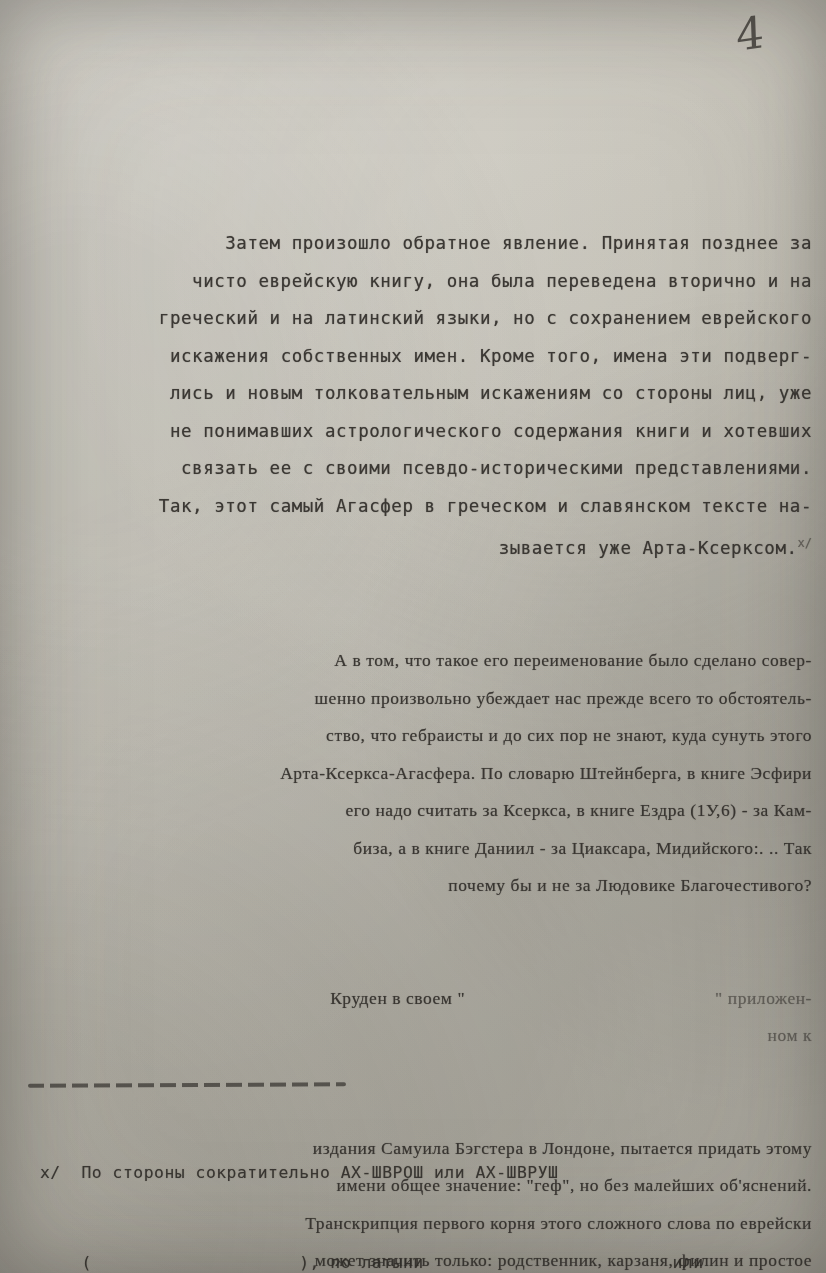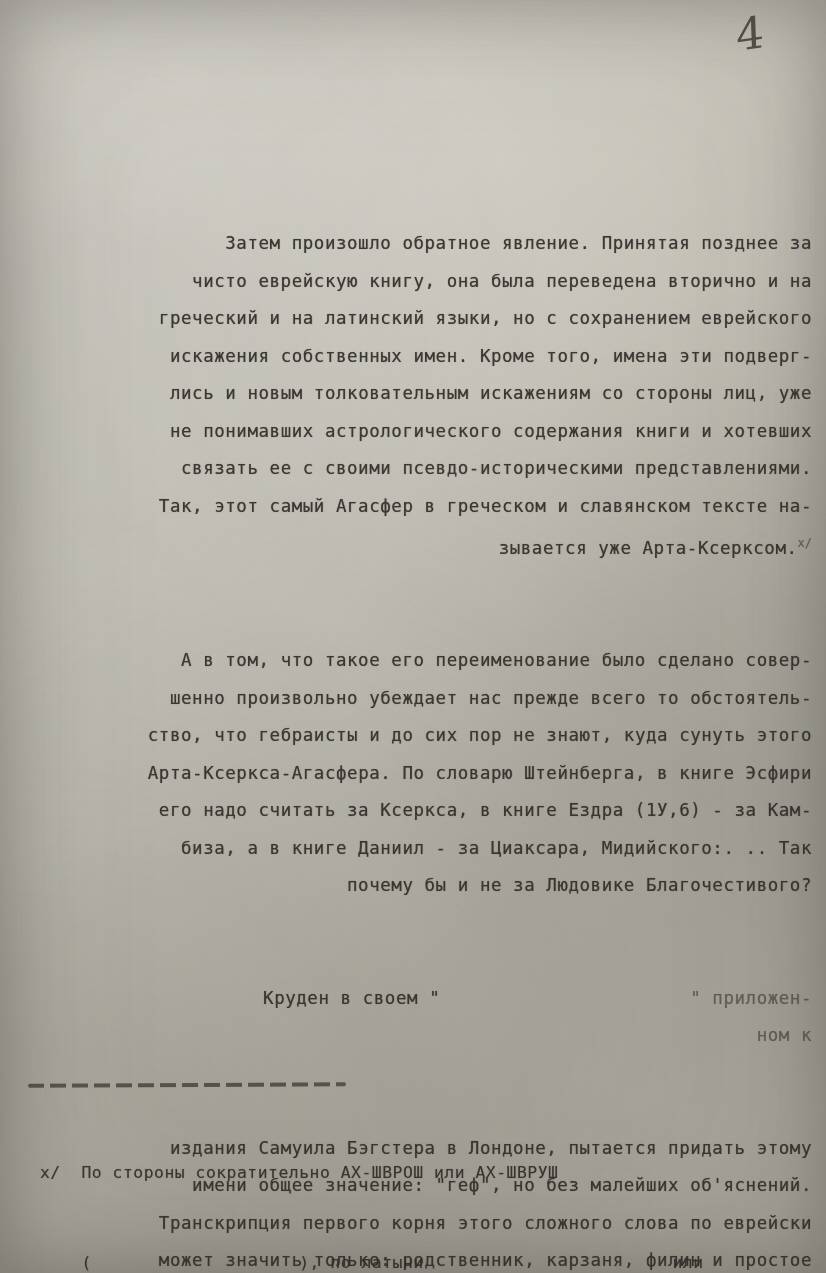--- a/index.html
+++ b/index.html
@@ -71,21 +71,21 @@
     white-space: pre-wrap;
     color: #312e2a;
     text-shadow: 0 0 1.1px rgba(60,57,52,0.55), 0.4px 0.3px 0 rgba(80,77,70,0.25);
     opacity: 0.93;
   }
   .para {
     margin: 0 0 0 0;
     white-space: pre-wrap;
     text-align: right;
   }
-  .para + .para { margin-top: 0; }
+  .para + .para { margin-top: 0; font-family: Liberation Serif, serif; }
 
   .sup {
     font-size: 12px;
     vertical-align: super;
     letter-spacing: 0;
   }
 
   .faint { opacity: 0.62; }
 
   

